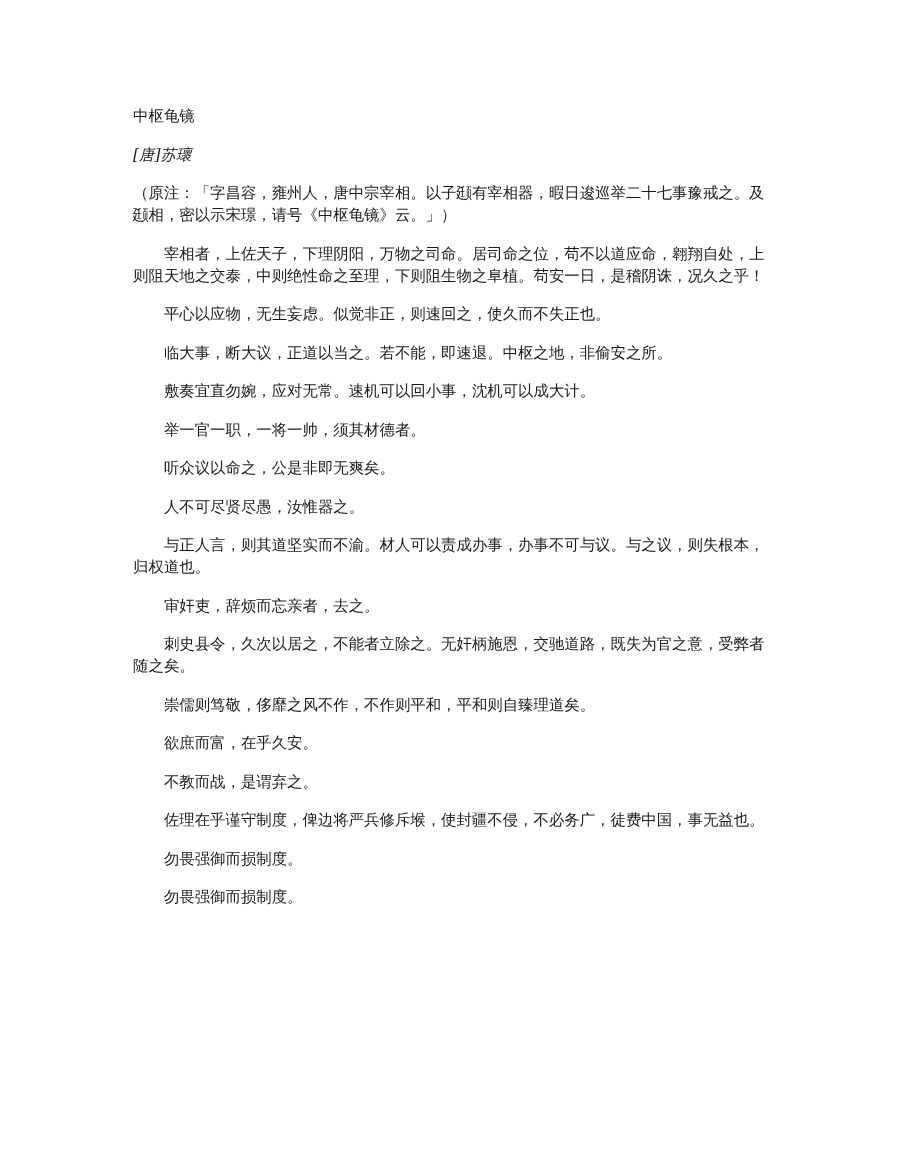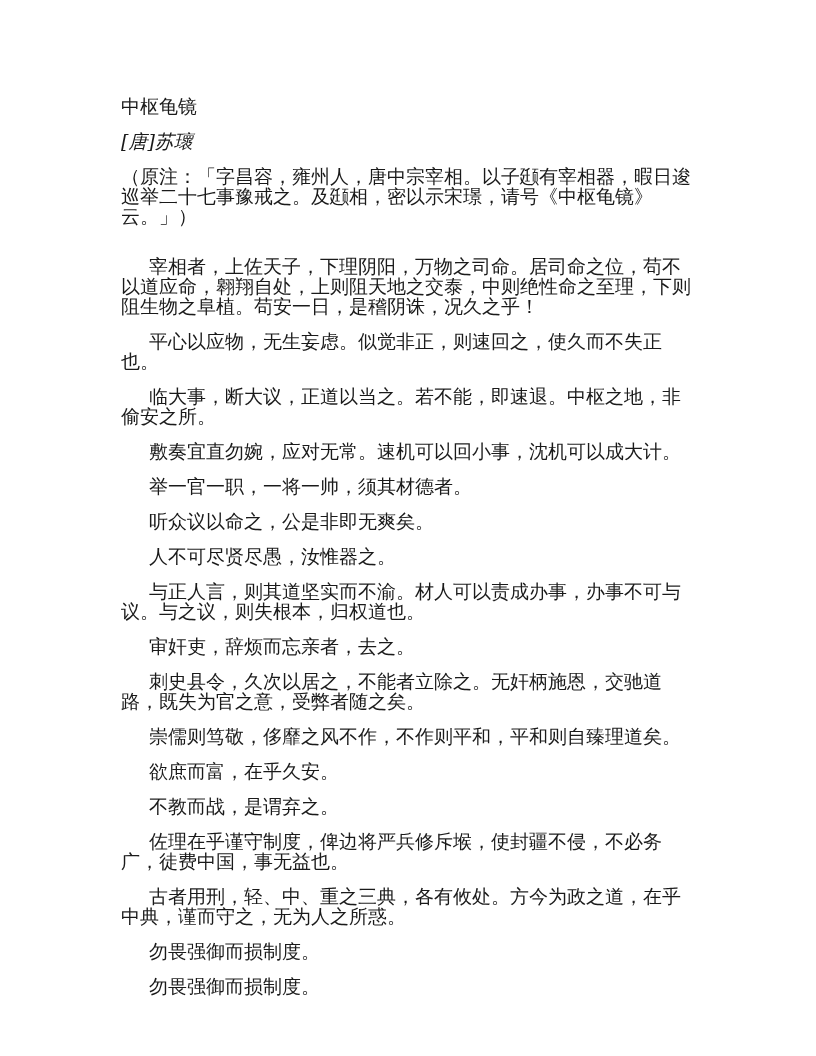--- a/index.html
+++ b/index.html
@@ -15,28 +15,28 @@
     font-family: "DejaVu Serif", "Liberation Serif", serif;
     color: #1a1a1a;
   }
   .page {
     position: absolute;
     left: 121px;
     top: 96px;
     width: 576px;
   }
   .line {
-    font-size: 19px;
+    font-size: 14px;
     line-height: 20px;
     margin: 0;
     word-break: break-all;
   }
   .title { margin-bottom: 15px; }
   .author { margin-bottom: 15px; font-style: italic; }
-  .note { margin-bottom: 30px; }
+  .note { margin-bottom: 15px; }
   .para {
     text-indent: 28px;
     margin-bottom: 15px;
   }
 </style>
 </head>
 <body>
 
 <div class="page">
   <p class="line title">中枢龟镜</p>
@@ -50,16 +50,15 @@
   <p class="line para">举一官一职，一将一帅，须其材德者。</p>
   <p class="line para">听众议以命之，公是非即无爽矣。</p>
   <p class="line para">人不可尽贤尽愚，汝惟器之。</p>
   <p class="line para">与正人言，则其道坚实而不渝。材人可以责成办事，办事不可与议。与之议，则失根本，归权道也。</p>
   <p class="line para">审奸吏，辞烦而忘亲者，去之。</p>
   <p class="line para">刺史县令，久次以居之，不能者立除之。无奸柄施恩，交驰道路，既失为官之意，受弊者随之矣。</p>
   <p class="line para">崇儒则笃敬，侈靡之风不作，不作则平和，平和则自臻理道矣。</p>
   <p class="line para">欲庶而富，在乎久安。</p>
   <p class="line para">不教而战，是谓弃之。</p>
   <p class="line para">佐理在乎谨守制度，俾边将严兵修斥堠，使封疆不侵，不必务广，徒费中国，事无益也。</p>
-  <p class="line para">古者用刑，轻、中、重之三典，各有攸处。方今为政之道，在乎中典，谨而守之，无为人之所惑。</p>
   <p class="line para">勿畏强御而损制度。</p>
   <p class="line para">勿畏强御而损制度。</p>
 </div>
 
 </body></html>

